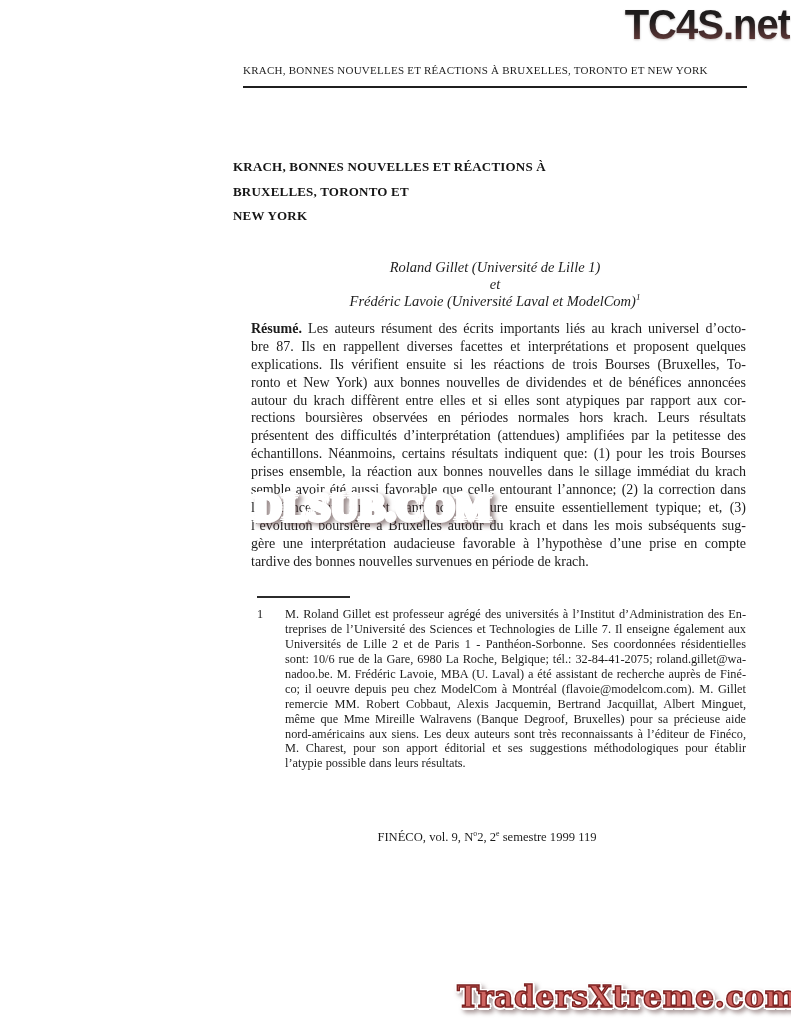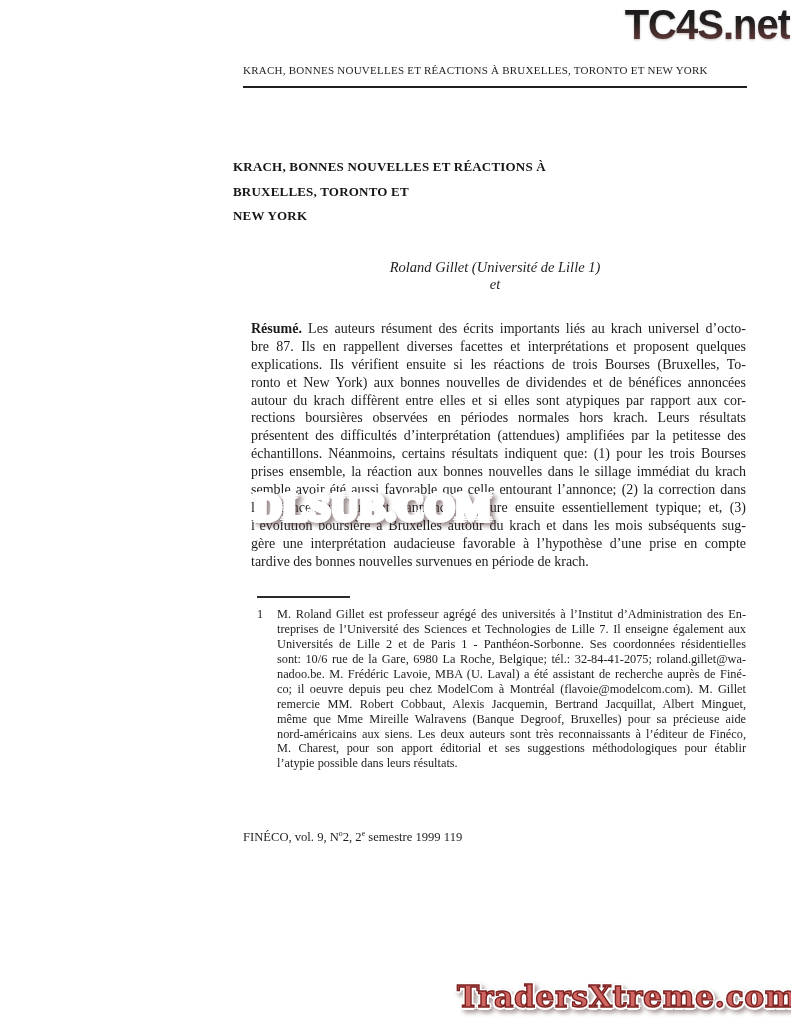--- a/index.html
+++ b/index.html
@@ -31,26 +31,26 @@
     line-height:17.9px; color:#1b1b1b; }
   .jline { text-align:justify; text-align-last:justify; height:17.9px; overflow:hidden; white-space:nowrap0; }
   .jline.last { text-align-last:left; }
   .bold { font-weight:bold; }
 
   
   .footnote-rule { top:596px; left:257px; width:93px; height:1.5px; background:#2b2b2b; }
   .footnote-block { top:607px; left:257px; width:489px; font-size:12.3px;
     line-height:14.95px; color:#1d1d1d; }
   .footnote-marker { position:absolute; left:0; top:0; }
-  .footnote-lines { margin-left:20px; }
+  .footnote-lines { margin-left:28px; }
   .fline { text-align:justify; text-align-last:justify; height:14.95px; overflow:hidden; }
   .fline.last { text-align-last:left; }
 
   
-  .footer-line { top:830px; left:243px; width:488px; text-align:left;
+  .footer-line { top:830px; left:243px; width:488px; text-align:center;
     font-size:12.6px; color:#1d1d1d; white-space:nowrap; }
 
   
   .wm-tc4s {
     top:1px; left:558px; width:232px; text-align:right; z-index:6;
     font-family:"Liberation Sans", sans-serif; font-weight:900;
     font-size:40px; letter-spacing:-1px; transform:scaleY(1.05); transform-origin:top right;
     background:linear-gradient(180deg,#1a1a1a 0%,#201d1d 42%,#4e3030 72%,#7d4a45 100%);
     -webkit-background-clip:text; background-clip:text; color:transparent;
     text-shadow:0 0 0 transparent;
@@ -90,20 +90,21 @@
 
   <div class="abs title-block">
     <div>KRACH, BONNES NOUVELLES ET RÉACTIONS À</div>
     <div>BRUXELLES, TORONTO ET</div>
     <div>NEW YORK</div>
   </div>
 
   <div class="abs authors-block">
     <div>Roland Gillet (Université de Lille 1)</div>
     <div>et</div>
+    <div><span>Frédéric Lavoie (Université Laval et ModelCom)</span><sup class="sup">1</sup></div>
   </div>
 
   <div class="abs abstract-block">
     <div class="jline"><span class="bold">Résumé.</span><span> Les auteurs résument des écrits importants liés au krach universel d’octo-</span></div>
     <div class="jline">bre 87. Ils en rappellent diverses facettes et interprétations et proposent quelques</div>
     <div class="jline">explications. Ils vérifient ensuite si les réactions de trois Bourses (Bruxelles, To-</div>
     <div class="jline">ronto et New York) aux bonnes nouvelles de dividendes et de bénéfices annoncées</div>
     <div class="jline">autour du krach diffèrent entre elles et si elles sont atypiques par rapport aux cor-</div>
     <div class="jline">rections boursières observées en périodes normales hors krach. Leurs résultats</div>
     <div class="jline">présentent des difficultés d’interprétation (attendues) amplifiées par la petitesse des</div>

